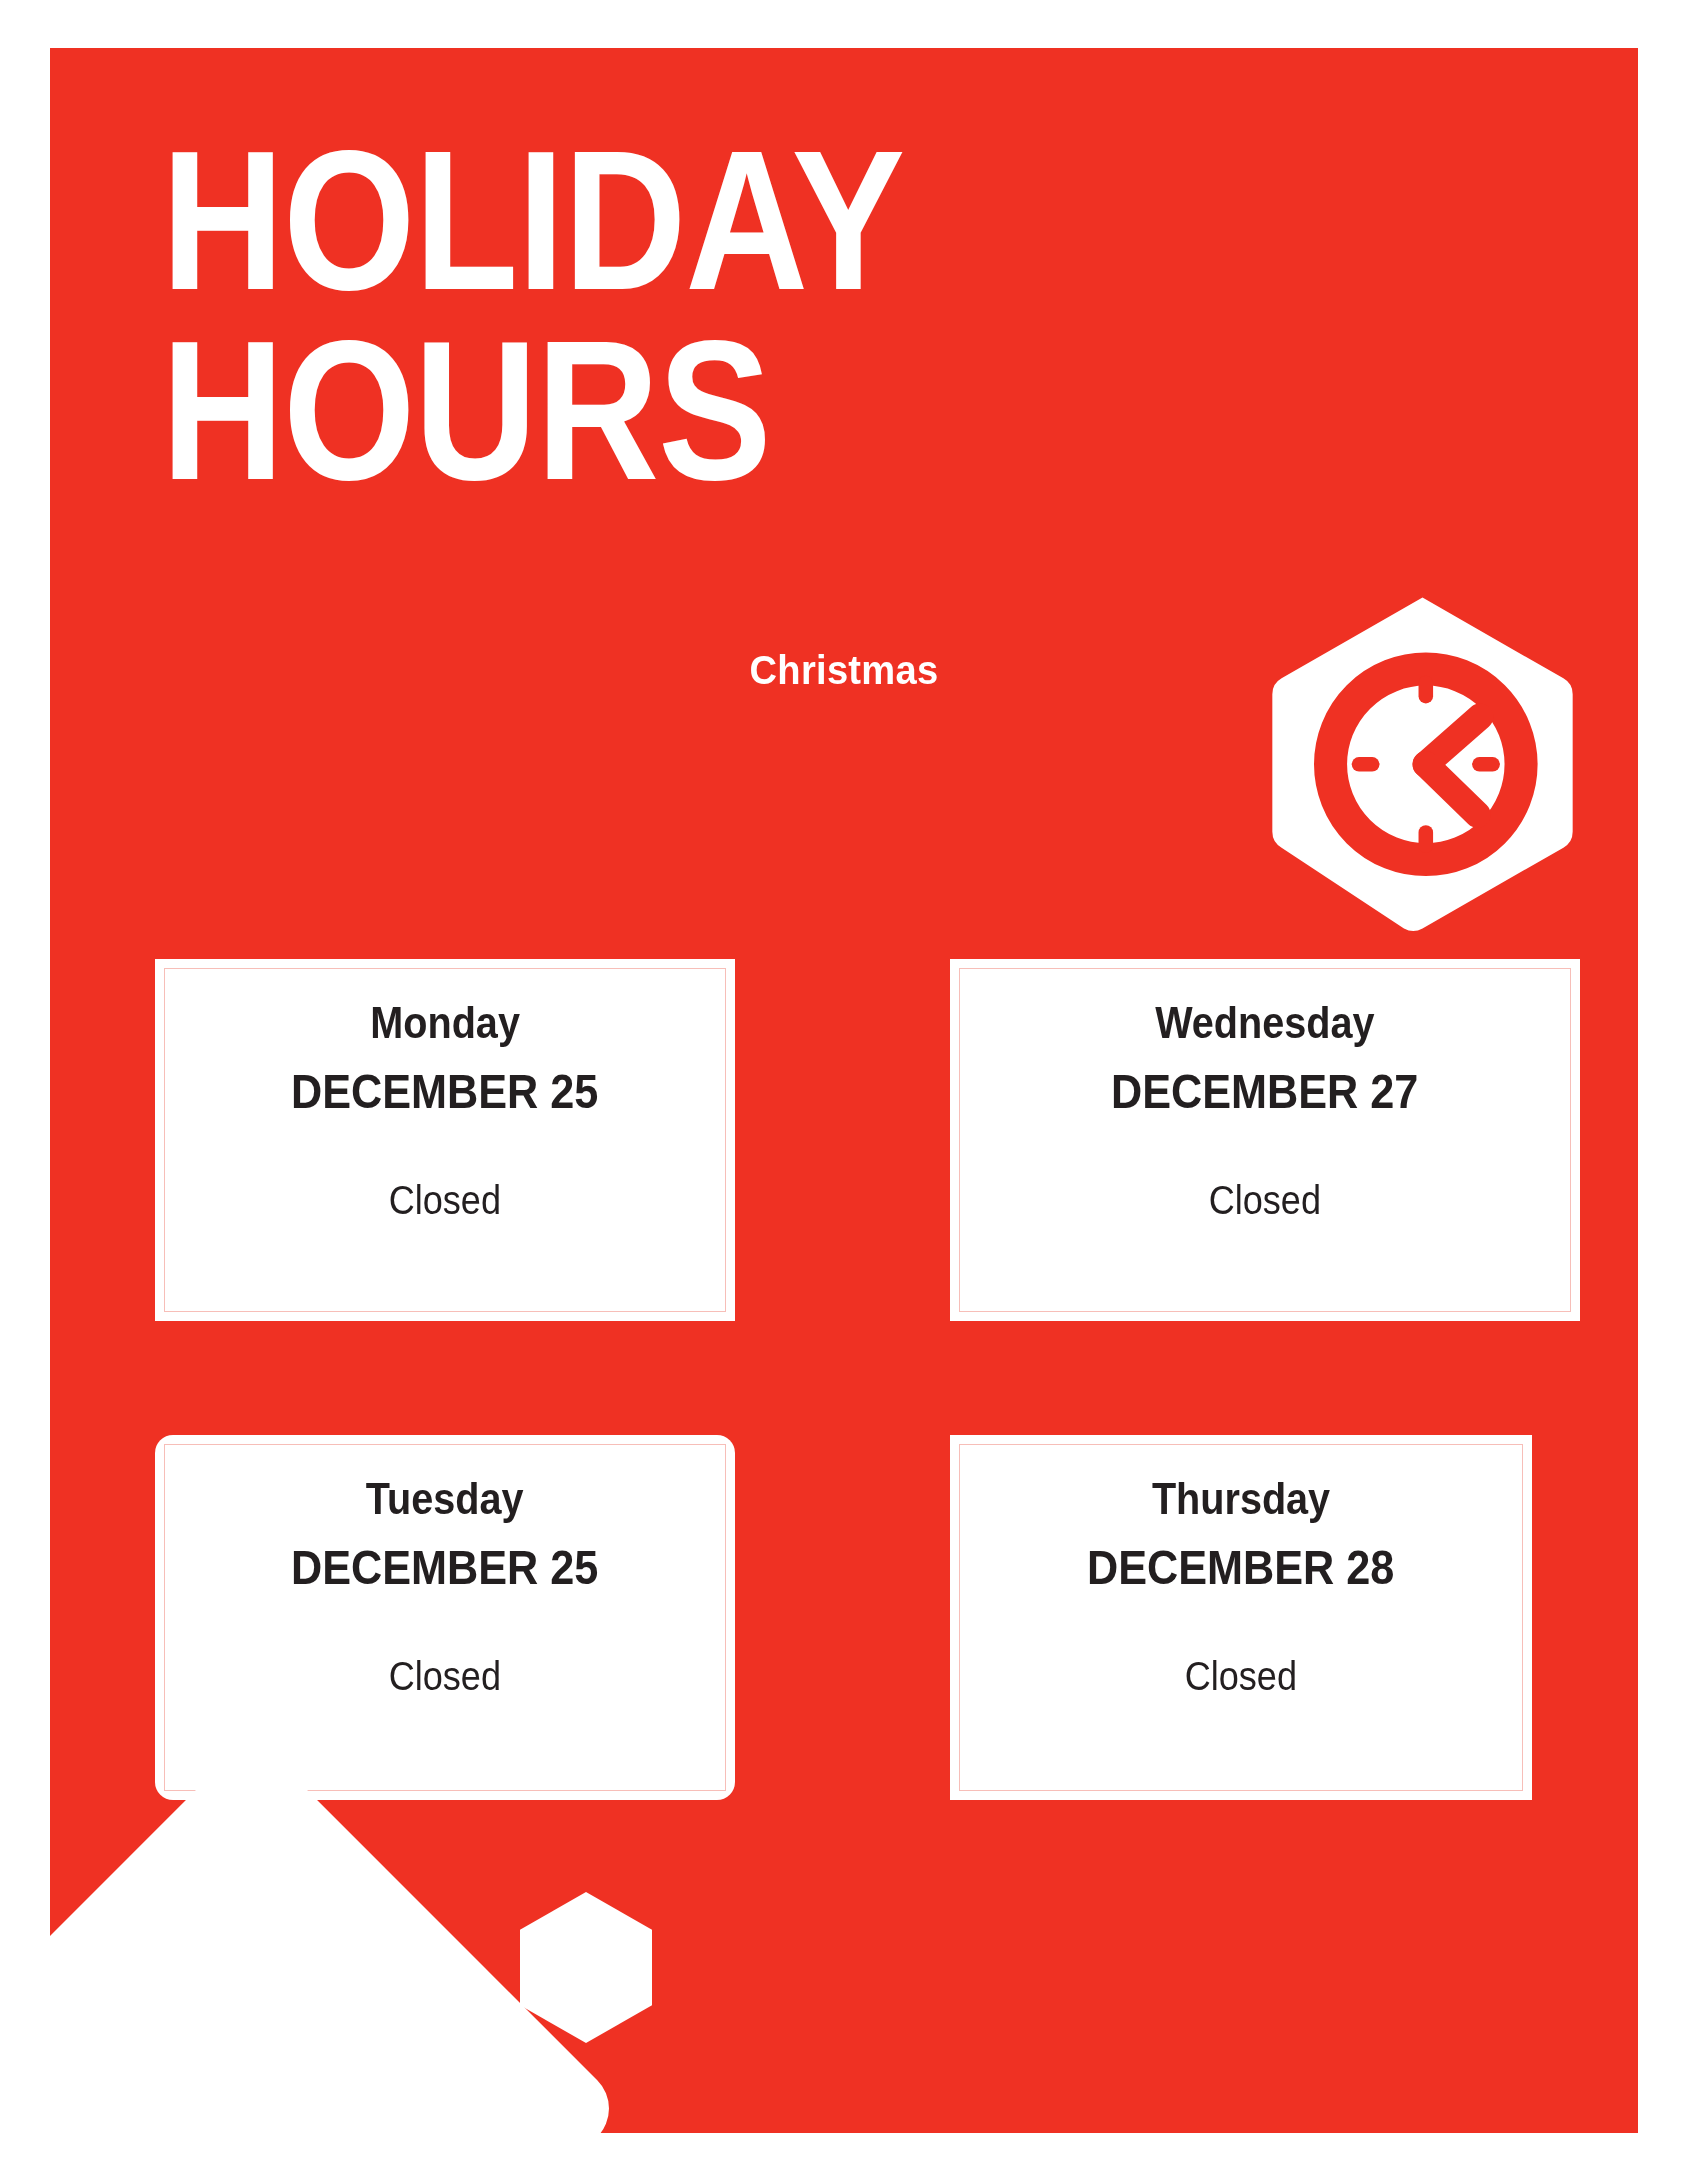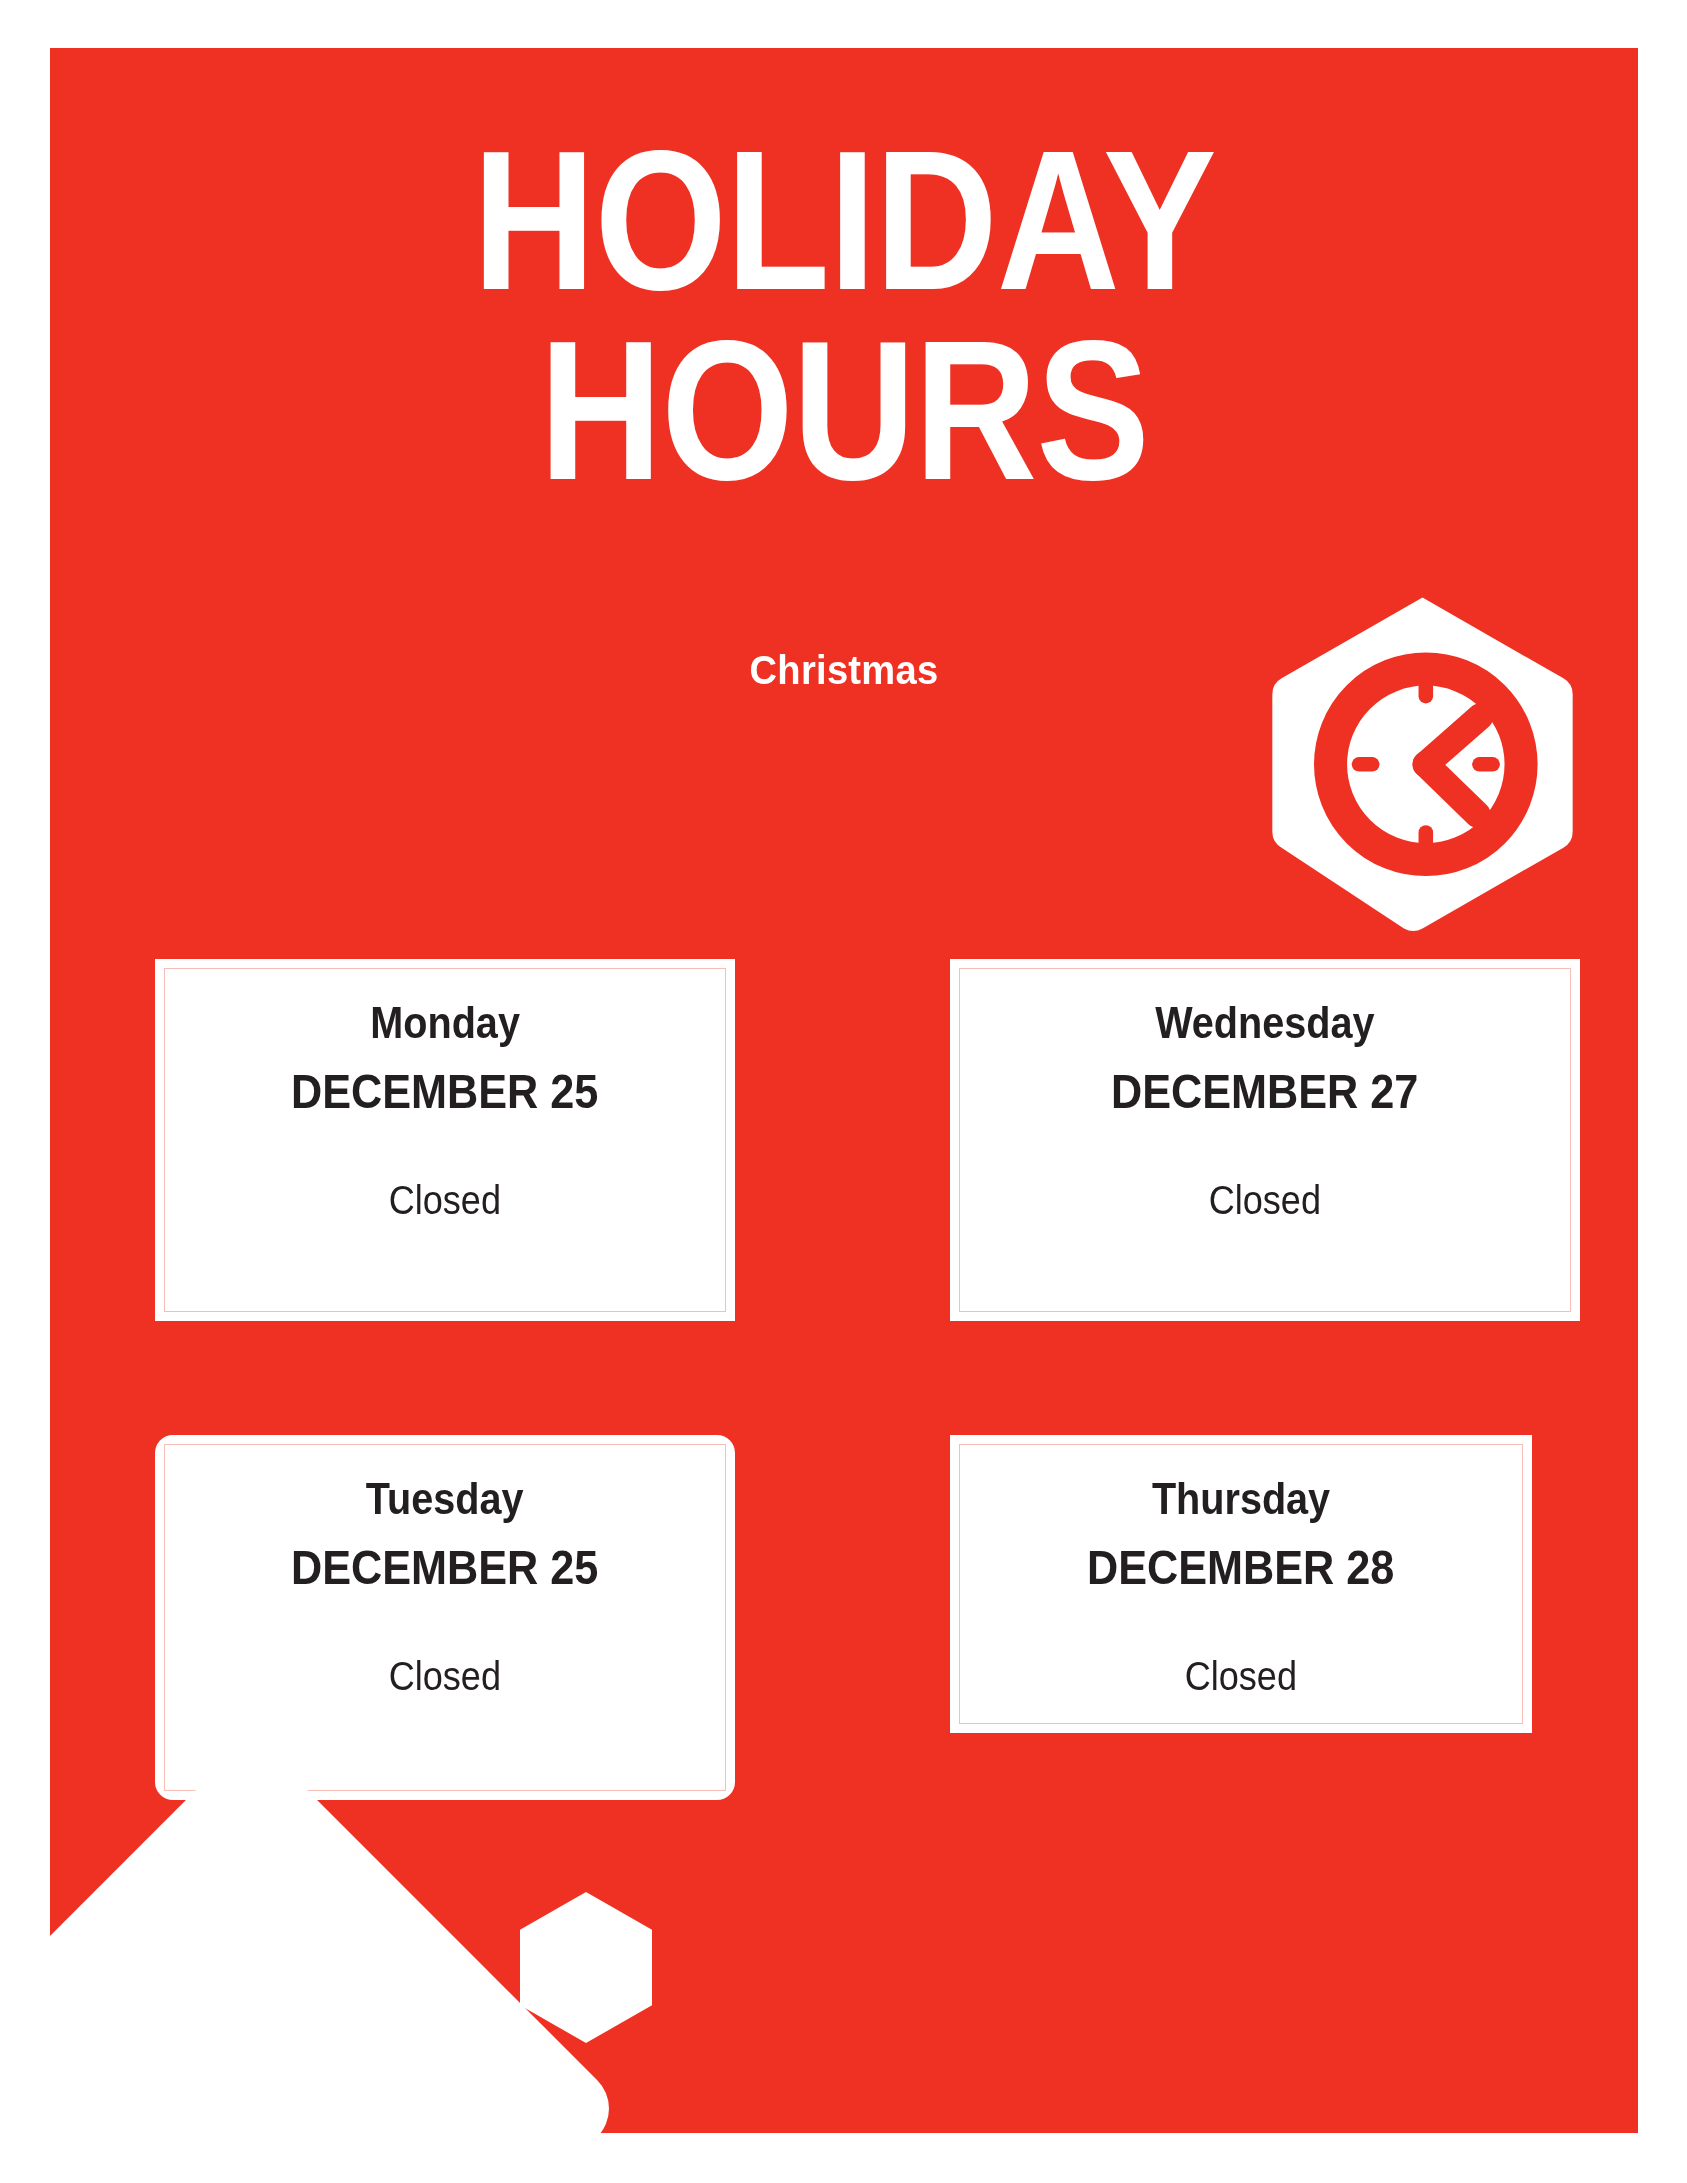--- a/index.html
+++ b/index.html
@@ -30,21 +30,21 @@
     background: #EF3123;
     overflow: hidden;
   }
 
   
   .headline {
     position: absolute;
     left: 0;
     top: 76px;
     width: 1588px;
-    text-align: center;
+    text-align: left;
   }
   .headline .line {
     display: block;
     color: #ffffff;
     font-weight: 700;
     font-size: 198px;
     line-height: 0.98;
     letter-spacing: -1.3px;
     transform: scaleX(0.86);
     white-space: nowrap;
@@ -118,21 +118,21 @@
     line-height: 1;
     margin-top: 64px;
     transform: scaleX(0.88);
     white-space: nowrap;
   }
 
   
   .card-0 { left: 105px;  top: 911px; width: 580px; height: 362px; }
   .card-1 { left: 900px; top: 911px; width: 630px; height: 362px; }
   .card-2 { left: 105px;  top: 1387px; width: 580px; height: 365px; border-radius: 18px; }
-  .card-3 { left: 900px; top: 1387px; width: 582px; height: 298px; }
+  .card-3 { left: 900px; top: 1387px; width: 582px; height: 365px; }
 
   
   .deco-big-hex {
     position: absolute;
     left: -63px;
     top: 1796px;
     width: 529px;
     height: 529px;
     background: #ffffff;
     border-radius: 40px;

